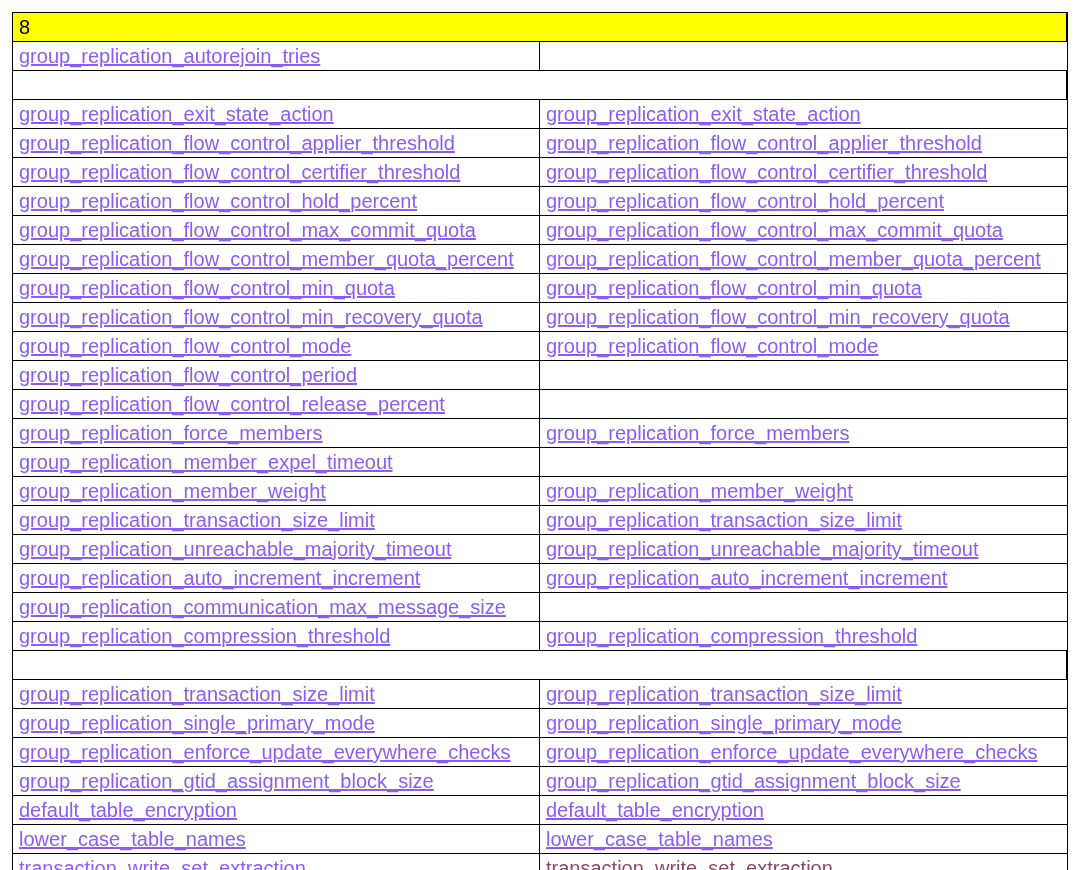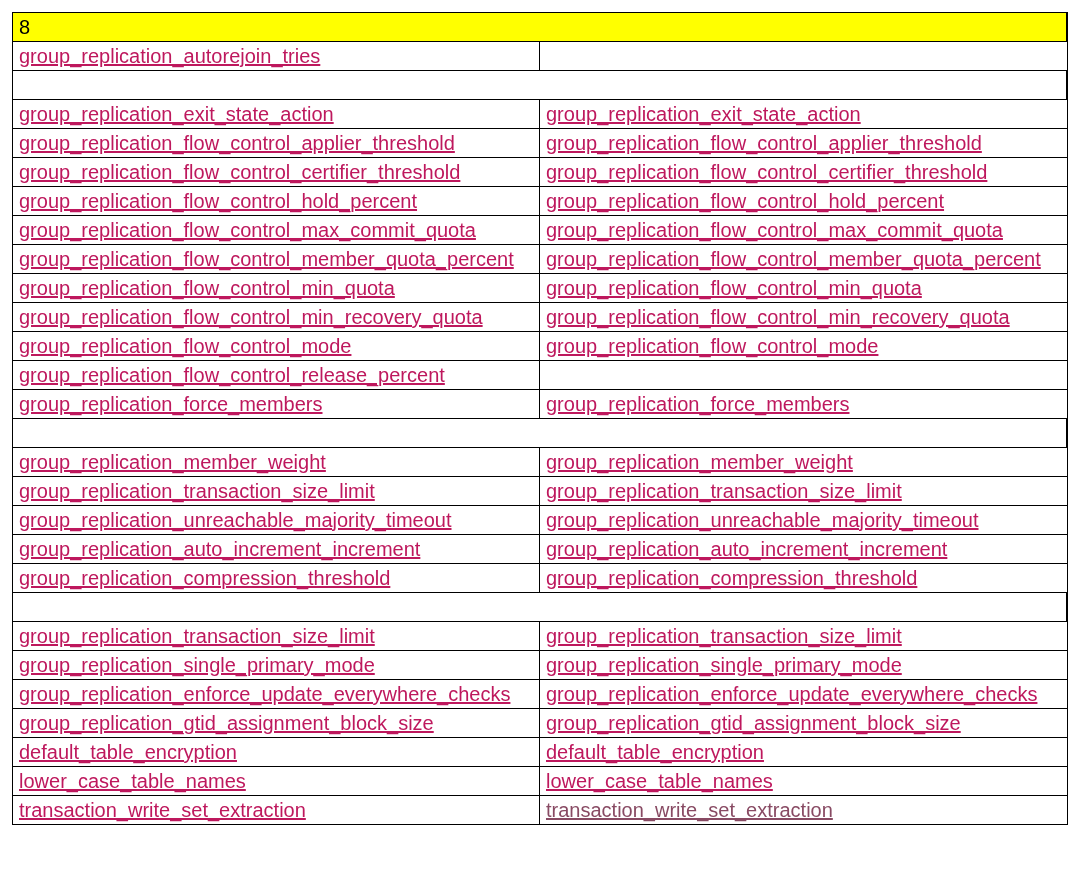--- a/index.html
+++ b/index.html
@@ -30,21 +30,21 @@
   }
   .cell:first-child {
     border-right: 1px solid #000;
   }
   .hdr {
     background: #ffff00;
     color: #000;
     font-weight: 400;
   }
   .lnk {
-    color: #be185d;
+    color: #8b5cf6;
     text-decoration: underline;
     cursor: pointer;
   }
   .lnk-alt {
     color: #884a63;
     text-decoration: underline;
     cursor: pointer;
   }
 </style>
 </head>
@@ -91,45 +91,54 @@
     </div>
     <div class="row">
       <div class="cell"><span class="lnk">group_replication_flow_control_min_recovery_quota</span></div>
       <div class="cell"><span class="lnk">group_replication_flow_control_min_recovery_quota</span></div>
     </div>
     <div class="row">
       <div class="cell"><span class="lnk">group_replication_flow_control_mode</span></div>
       <div class="cell"><span class="lnk">group_replication_flow_control_mode</span></div>
     </div>
     <div class="row">
+      <div class="cell"><span class="lnk">group_replication_flow_control_period</span></div>
+      <div class="cell"></div>
+    </div>
+    <div class="row">
       <div class="cell"><span class="lnk">group_replication_flow_control_release_percent</span></div>
       <div class="cell"></div>
     </div>
     <div class="row">
       <div class="cell"><span class="lnk">group_replication_force_members</span></div>
       <div class="cell"><span class="lnk">group_replication_force_members</span></div>
     </div>
     <div class="row">
+      <div class="cell"><span class="lnk">group_replication_member_expel_timeout</span></div>
       <div class="cell"></div>
     </div>
     <div class="row">
       <div class="cell"><span class="lnk">group_replication_member_weight</span></div>
       <div class="cell"><span class="lnk">group_replication_member_weight</span></div>
     </div>
     <div class="row">
       <div class="cell"><span class="lnk">group_replication_transaction_size_limit</span></div>
       <div class="cell"><span class="lnk">group_replication_transaction_size_limit</span></div>
     </div>
     <div class="row">
       <div class="cell"><span class="lnk">group_replication_unreachable_majority_timeout</span></div>
       <div class="cell"><span class="lnk">group_replication_unreachable_majority_timeout</span></div>
     </div>
     <div class="row">
       <div class="cell"><span class="lnk">group_replication_auto_increment_increment</span></div>
       <div class="cell"><span class="lnk">group_replication_auto_increment_increment</span></div>
+    </div>
+    <div class="row">
+      <div class="cell"><span class="lnk">group_replication_communication_max_message_size</span></div>
+      <div class="cell"></div>
     </div>
     <div class="row">
       <div class="cell"><span class="lnk">group_replication_compression_threshold</span></div>
       <div class="cell"><span class="lnk">group_replication_compression_threshold</span></div>
     </div>
     <div class="row">
       <div class="cell"></div>
     </div>
     <div class="row">
       <div class="cell"><span class="lnk">group_replication_transaction_size_limit</span></div>

